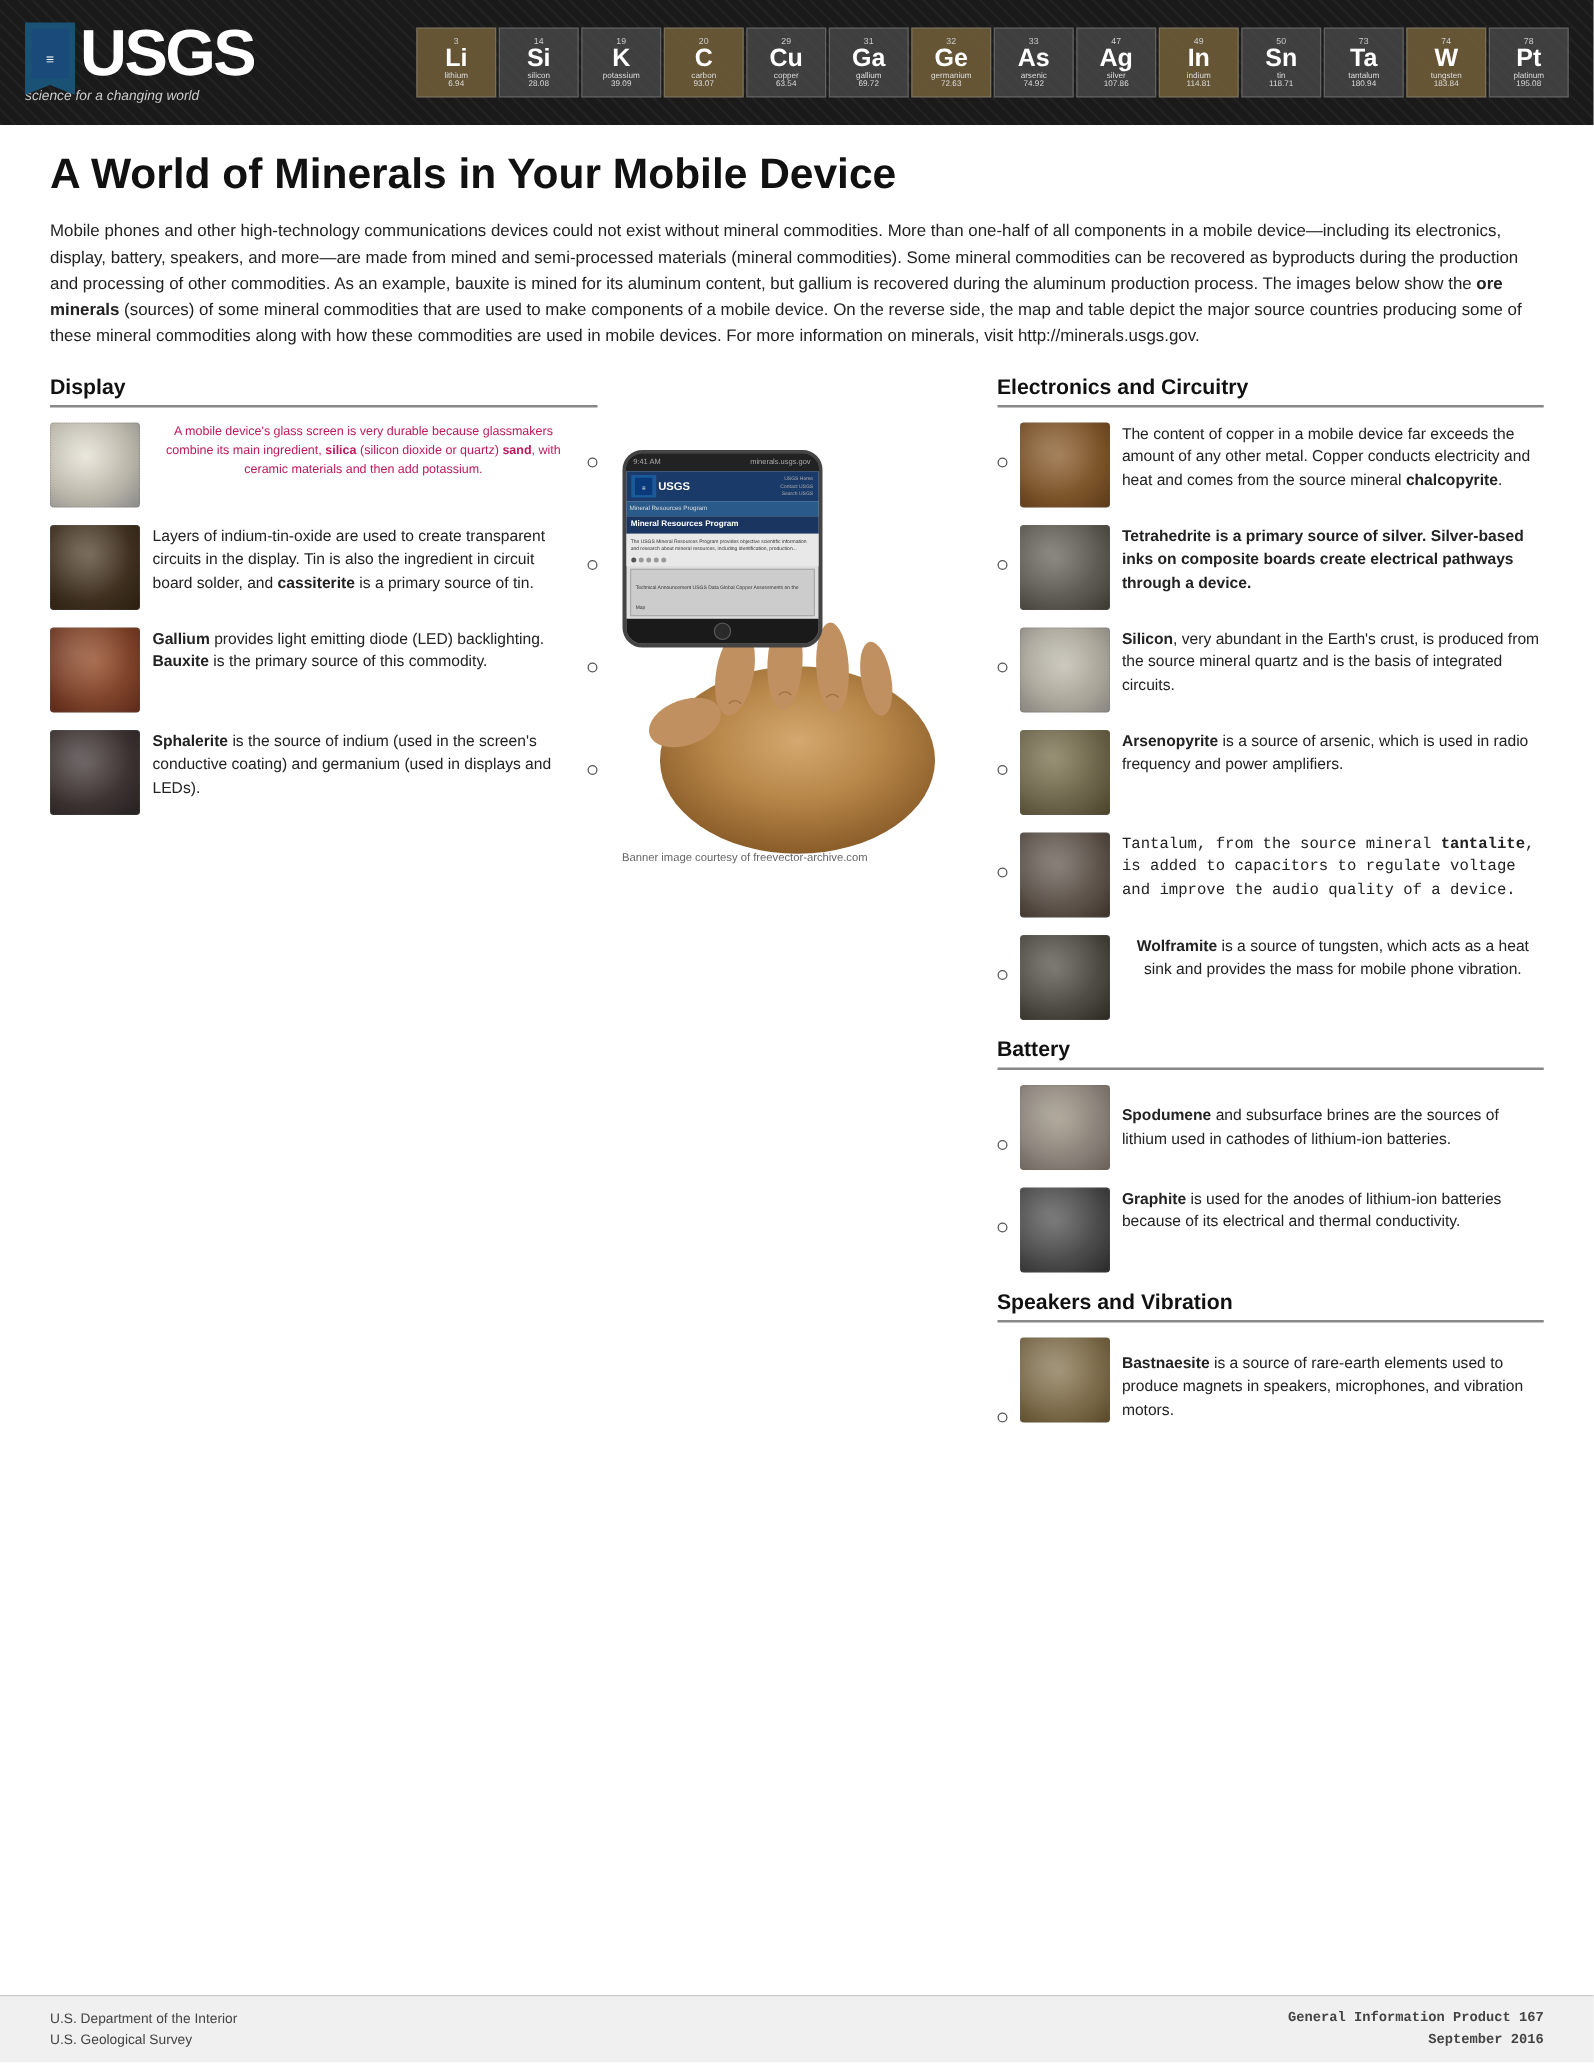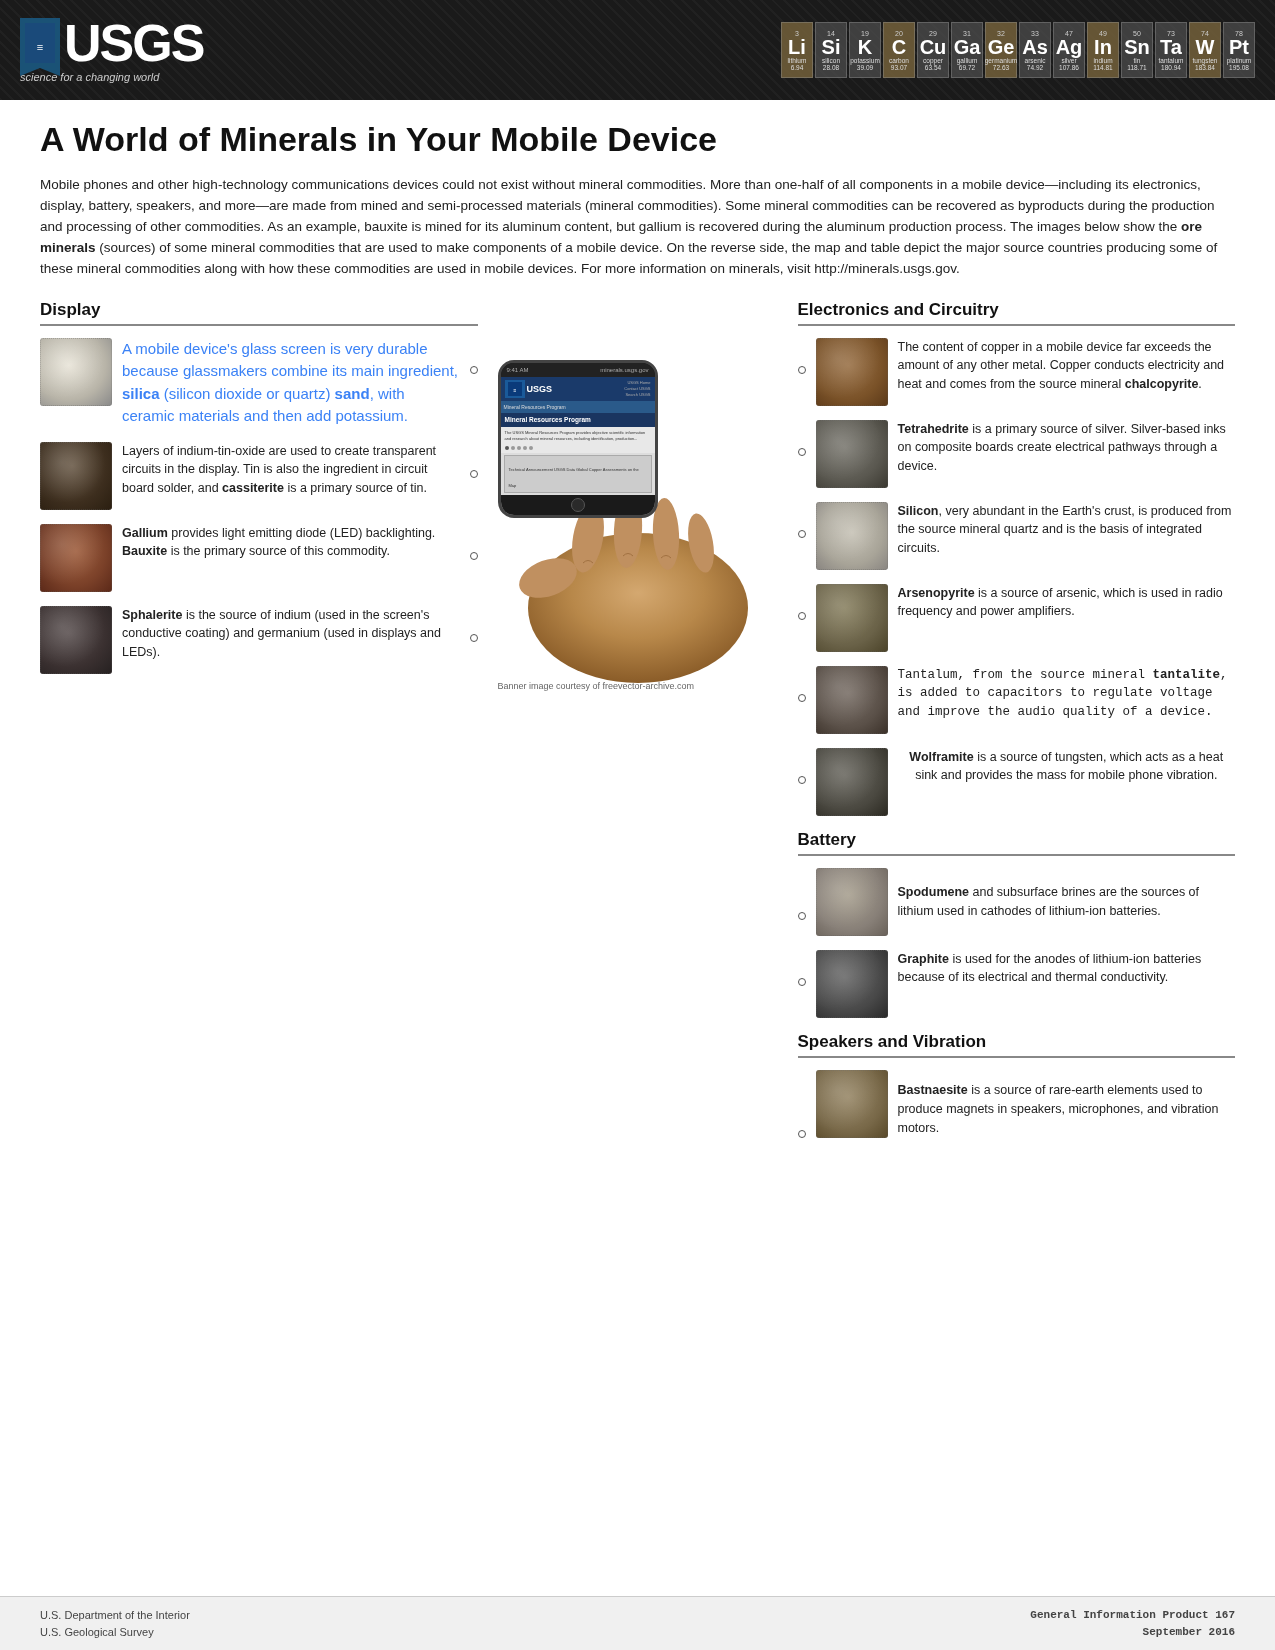--- a/index.html
+++ b/index.html
@@ -84,21 +84,21 @@
       display: flex;
       align-items: center;
       margin-left: auto;
       z-index: 1;
       gap: 2px;
     }
     .element-cell {
       background: rgba(80,80,80,0.7);
       border: 1px solid rgba(150,150,150,0.4);
       color: white;
-      width: 32px;
+      width: 64px;
       height: 56px;
       display: flex;
       flex-direction: column;
       align-items: center;
       justify-content: center;
       font-size: 8px;
       padding: 1px;
       position: relative;
     }
     .element-cell.highlight { background: rgba(120,100,60,0.8); }
@@ -330,21 +330,21 @@
 
   <div class="content-columns">
 
     <div class="left-minerals">
       <h2 class="section-heading">Display</h2>
       <div id="display-items">
           <div style="display: flex; align-items: flex-start; margin-bottom: 14px; gap: 10px;">
             <div class="mineral-image quartz" style="width: 72px; height: 68px; flex-shrink: 0; border-radius: 3px; position: relative;">
               <div style="position: absolute; inset: 0px; border: 1px dotted rgba(100, 100, 100, 0.4); border-radius: 3px;"></div>
             </div>
-            <div style="font-size: 15px; line-height: 1.5; color: #3b82f6; flex: 1 1 0%;">A mobile device's glass screen is very durable because glassmakers combine its main ingredient, <strong>silica</strong> (silicon dioxide or quartz) <strong>sand</strong>, with ceramic materials and then add potassium.</div>
+            <div style="font-size: 10px; line-height: 1.5; color: #be185d; flex: 1 1 0%; text-align: center;">A mobile device's glass screen is very durable because glassmakers combine its main ingredient, <strong>silica</strong> (silicon dioxide or quartz) <strong>sand</strong>, with ceramic materials and then add potassium.</div>
             <div style="width: 8px; height: 8px; border: 1.5px solid rgb(85, 85, 85); border-radius: 50%; background: white; flex-shrink: 0; margin-top: 28px;"></div>
           </div>
           <div style="display: flex; align-items: flex-start; margin-bottom: 14px; gap: 10px;">
             <div class="mineral-image indium" style="width: 72px; height: 68px; flex-shrink: 0; border-radius: 3px; position: relative;">
               <div style="position: absolute; inset: 0px; border: 1px dotted rgba(100, 100, 100, 0.4); border-radius: 3px;"></div>
             </div>
             <div style="font-size: 12.5px; line-height: 1.5; color: rgb(34, 34, 34); flex: 1 1 0%;">Layers of indium-tin-oxide are used to create transparent circuits in the display. Tin is also the ingredient in circuit board solder, and <strong>cassiterite</strong> is a primary source of tin.</div>
             <div style="width: 8px; height: 8px; border: 1.5px solid rgb(85, 85, 85); border-radius: 50%; background: white; flex-shrink: 0; margin-top: 28px;"></div>
           </div>
           <div style="display: flex; align-items: flex-start; margin-bottom: 14px; gap: 10px;">
@@ -453,21 +453,21 @@
     <div class="right-minerals">
       <h2 class="section-heading">Electronics and Circuitry</h2>
       <div id="electronics-items">
           <div style="display: flex; align-items: flex-start; margin-bottom: 14px; gap: 10px;">
             <div style="width: 8px; height: 8px; border: 1.5px solid rgb(85, 85, 85); border-radius: 50%; background: white; flex-shrink: 0; margin-top: 28px;"></div>
             <div class="mineral-image copper" style="width: 72px; height: 68px; flex-shrink: 0; border-radius: 3px; position: relative;">
               <div style="position: absolute; inset: 0px; border: 1px dotted rgba(100, 100, 100, 0.4); border-radius: 3px;"></div>
             </div>
             <div style="font-size: 12.5px; line-height: 1.5; color: rgb(34, 34, 34); flex: 1 1 0%;">The content of copper in a mobile device far exceeds the amount of any other metal. Copper conducts electricity and heat and comes from the source mineral <strong>chalcopyrite</strong>.</div>
           </div>
-          <div style="display: flex; align-items: flex-start; margin-bottom: 14px; gap: 10px;">
+          <div style="display: flex; align-items: flex-start; margin-bottom: 14px; gap: 10px; font-weight: bold;">
             <div style="width: 8px; height: 8px; border: 1.5px solid rgb(85, 85, 85); border-radius: 50%; background: white; flex-shrink: 0; margin-top: 28px;"></div>
             <div class="mineral-image tetrahedrite" style="width: 72px; height: 68px; flex-shrink: 0; border-radius: 3px; position: relative;">
               <div style="position: absolute; inset: 0px; border: 1px dotted rgba(100, 100, 100, 0.4); border-radius: 3px;"></div>
             </div>
             <div style="font-size: 12.5px; line-height: 1.5; color: rgb(34, 34, 34); flex: 1 1 0%;"><strong>Tetrahedrite</strong> is a primary source of silver. Silver-based inks on composite boards create electrical pathways through a device.</div>
           </div>
           <div style="display: flex; align-items: flex-start; margin-bottom: 14px; gap: 10px;">
             <div style="width: 8px; height: 8px; border: 1.5px solid rgb(85, 85, 85); border-radius: 50%; background: white; flex-shrink: 0; margin-top: 28px;"></div>
             <div class="mineral-image silicon" style="width: 72px; height: 68px; flex-shrink: 0; border-radius: 3px; position: relative;">
               <div style="position: absolute; inset: 0px; border: 1px dotted rgba(100, 100, 100, 0.4); border-radius: 3px;"></div>

